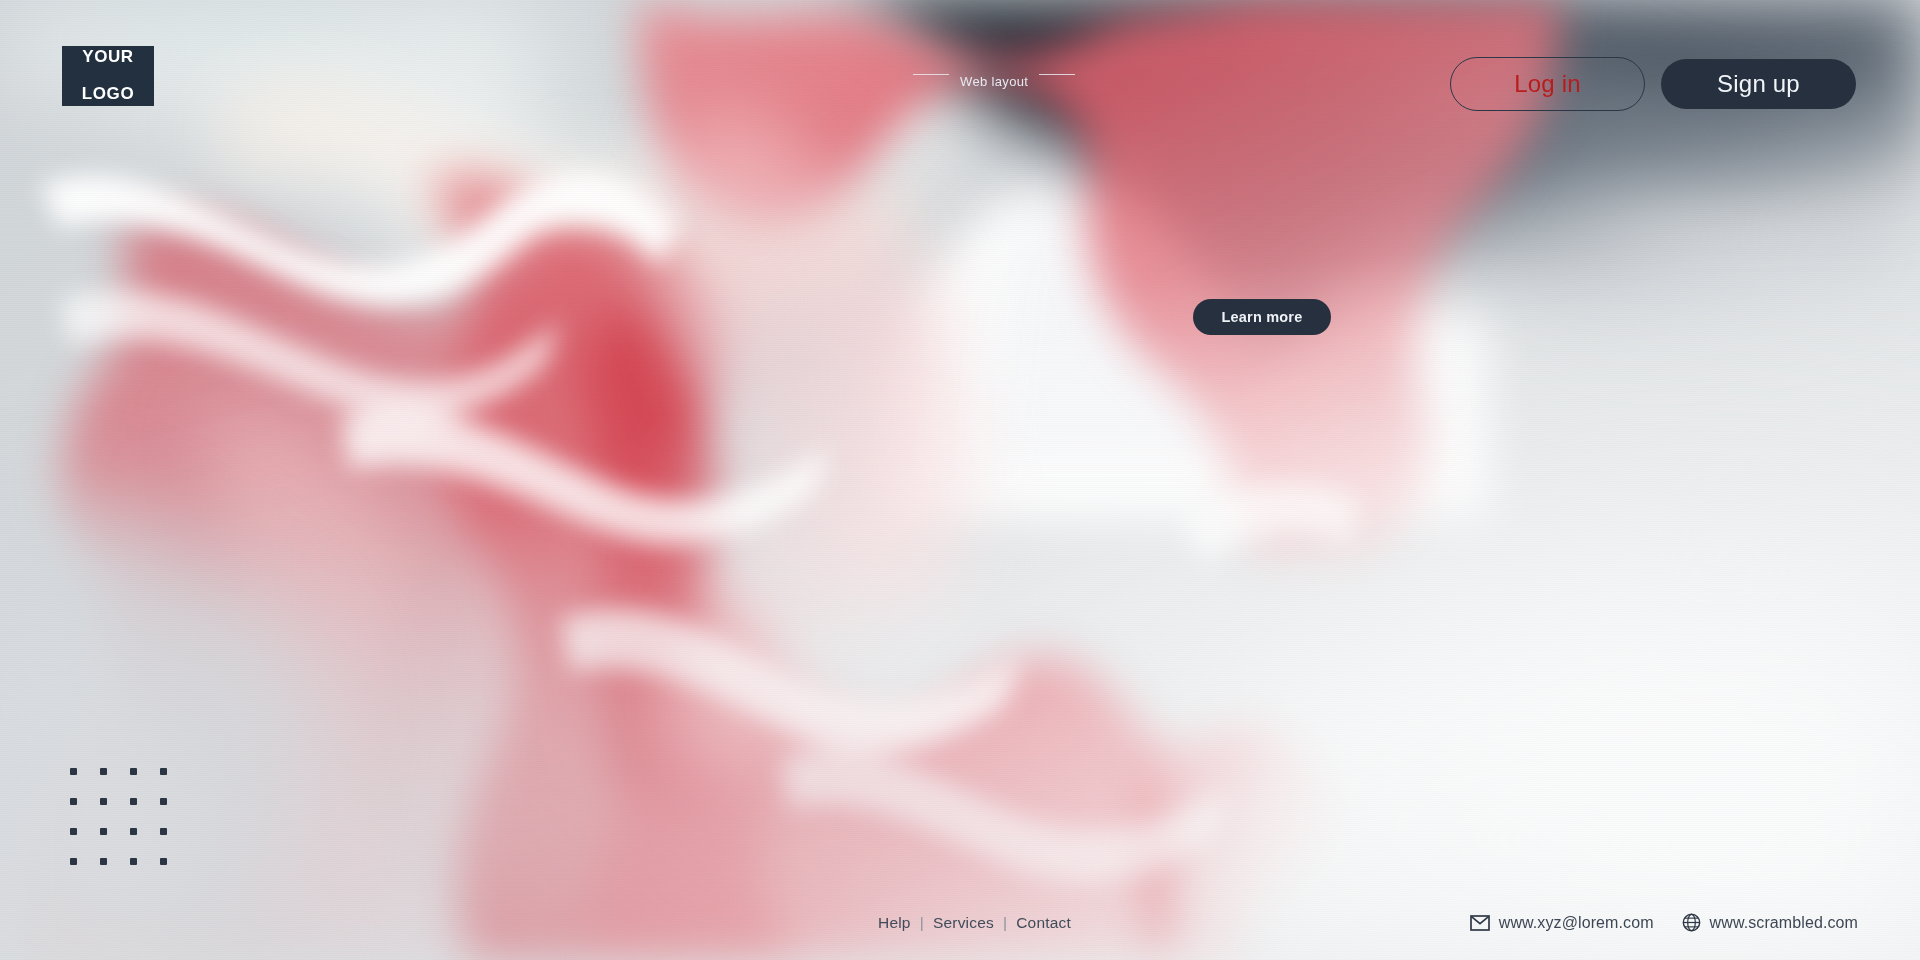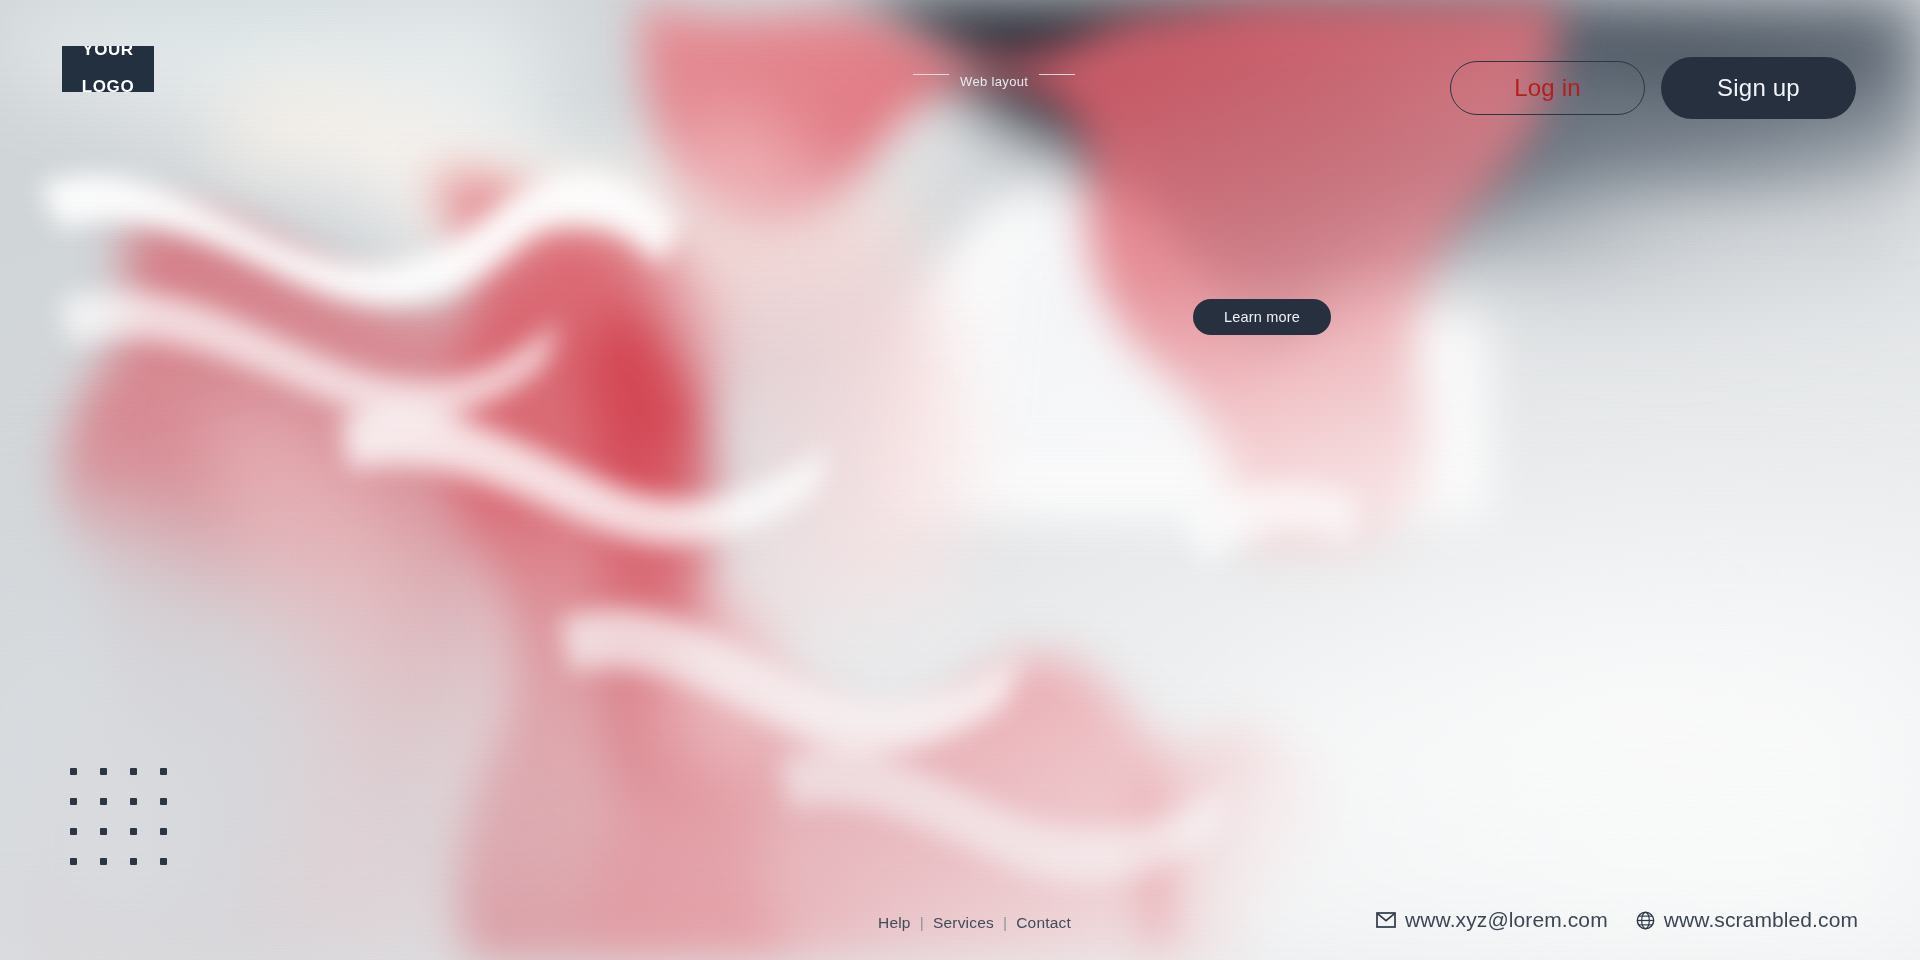--- a/index.html
+++ b/index.html
@@ -30,21 +30,21 @@
   .grain{
     position:absolute;inset:0;opacity:.035;pointer-events:none;
     background-image:repeating-linear-gradient(0deg,rgba(0,0,0,.4) 0 1px,rgba(0,0,0,0) 1px 2px);
   }
 
   
   .ui{position:absolute;inset:0;}
 
   
   .logo{
-    position:absolute;left:62px;top:46px;width:92px;height:46px;
+    position:absolute;left:62px;top:46px;width:92px;height:60px;
     background:#22303f;
     clip-path:polygon(0 0,100% 0,100% 100%,50% 145%,0 100%);
     display:flex;flex-direction:column;align-items:center;justify-content:center;
     line-height:.98;
     gap:20px;
   }
   .logo span{
     color:#ffffff;font-weight:700;font-size:17px;letter-spacing:.6px;
     font-family:"Liberation Sans", sans-serif;
   }
@@ -61,59 +61,59 @@
   
   .auth{position:absolute;right:64px;top:57px;display:flex;gap:16px;align-items:center;}
   .btn{
     border-radius:999px;display:flex;align-items:center;justify-content:center;
     font-size:24px;letter-spacing:.2px;font-weight:400;cursor:pointer;
   }
   .btn-login{
     width:193px;height:52px;border:1.6px solid #2b3646;color:#b91c1c;background:transparent;
   }
   .btn-signup{
-    width:195px;height:62px;background:#26303f;color:#f2f5f8;border:none;
+    width:195px;height:50px;background:#26303f;color:#f2f5f8;border:none;
   }
 
   
   .hero{position:absolute;left:1033px;top:273px;width:640px;}
   .hero h1{margin:0;line-height:.94;}
   .hero .word-bold{
     display:block;font-size:112px;font-weight:700;color:#1f2a38;letter-spacing:-2px;
   }
   .hero .word-thin{
     display:block;font-size:104px;font-weight:300;color:#1f2a38;letter-spacing:-0.5px;
     margin-top:-6px;
     -webkit-text-stroke:0.4px #1f2a38;
   }
   .hero p{
     margin:54px 0 0 0;color:#4a5462;font-size:13.5px;line-height:44px;letter-spacing:.35px;
     max-width:586px;font-weight:400;
   }
   .btn-learn{
     margin-top:26px;width:138px;height:36px;background:#26303f;color:#eef1f5;
     border-radius:999px;display:flex;align-items:center;justify-content:center;
-    font-size:14.5px;letter-spacing:.2px;cursor:pointer;margin-left:160px;
+    font-size:14.5px;letter-spacing:.2px;cursor:pointer;margin-left:160px;font-weight:bold;
   }
 
   
   .dots{position:absolute;left:70px;bottom:72px;display:grid;grid-template-columns:repeat(4,30px);grid-template-rows:repeat(4,30px);}
   .dots i{display:block;width:7px;height:7px;background:#2b3543;border-radius:1px;}
 
   
   .flinks{
     position:absolute;left:878px;bottom:28px;display:flex;align-items:center;gap:9px;
     color:#414b59;font-size:15.5px;letter-spacing:.2px;
   }
   .flinks .sep{color:#8b939e;}
   .flinks a{color:#414b59;text-decoration:none;cursor:pointer;}
 
   
   .fcontacts{position:absolute;right:62px;bottom:28px;display:flex;align-items:center;gap:28px;}
-  .fitem{display:flex;align-items:center;gap:9px;color:#3d4754;font-size:21px;letter-spacing:.1px;cursor:pointer;}
+  .fitem{display:flex;align-items:center;gap:9px;color:#3d4754;font-size:16px;letter-spacing:.1px;cursor:pointer;}
   .fitem svg{display:block;}
 </style>
 </head>
 <body>
 
 <div class="stage">
 
   <div class="bg">
 
     <svg width="1920" height="960" viewBox="0 0 1920 960">

